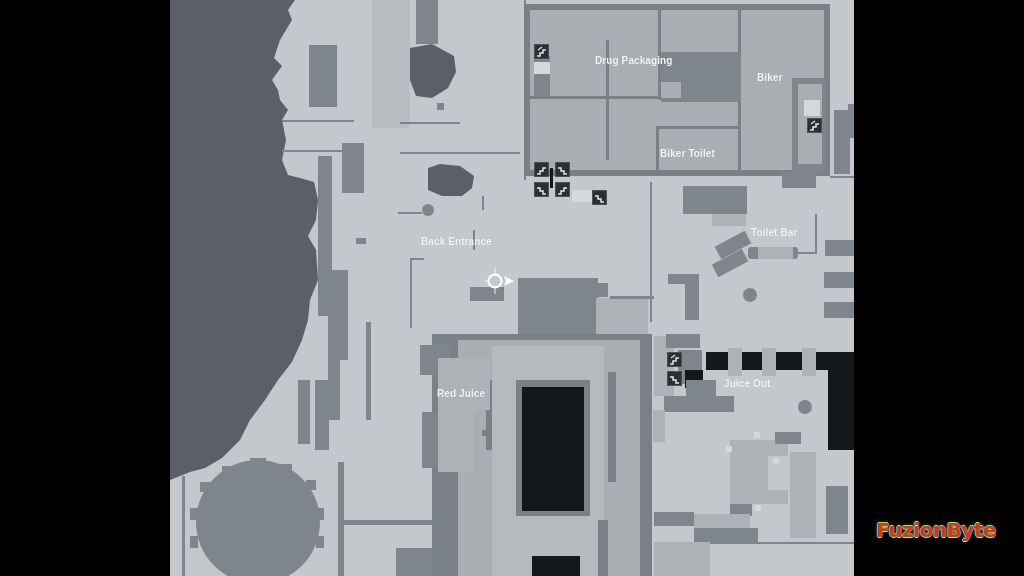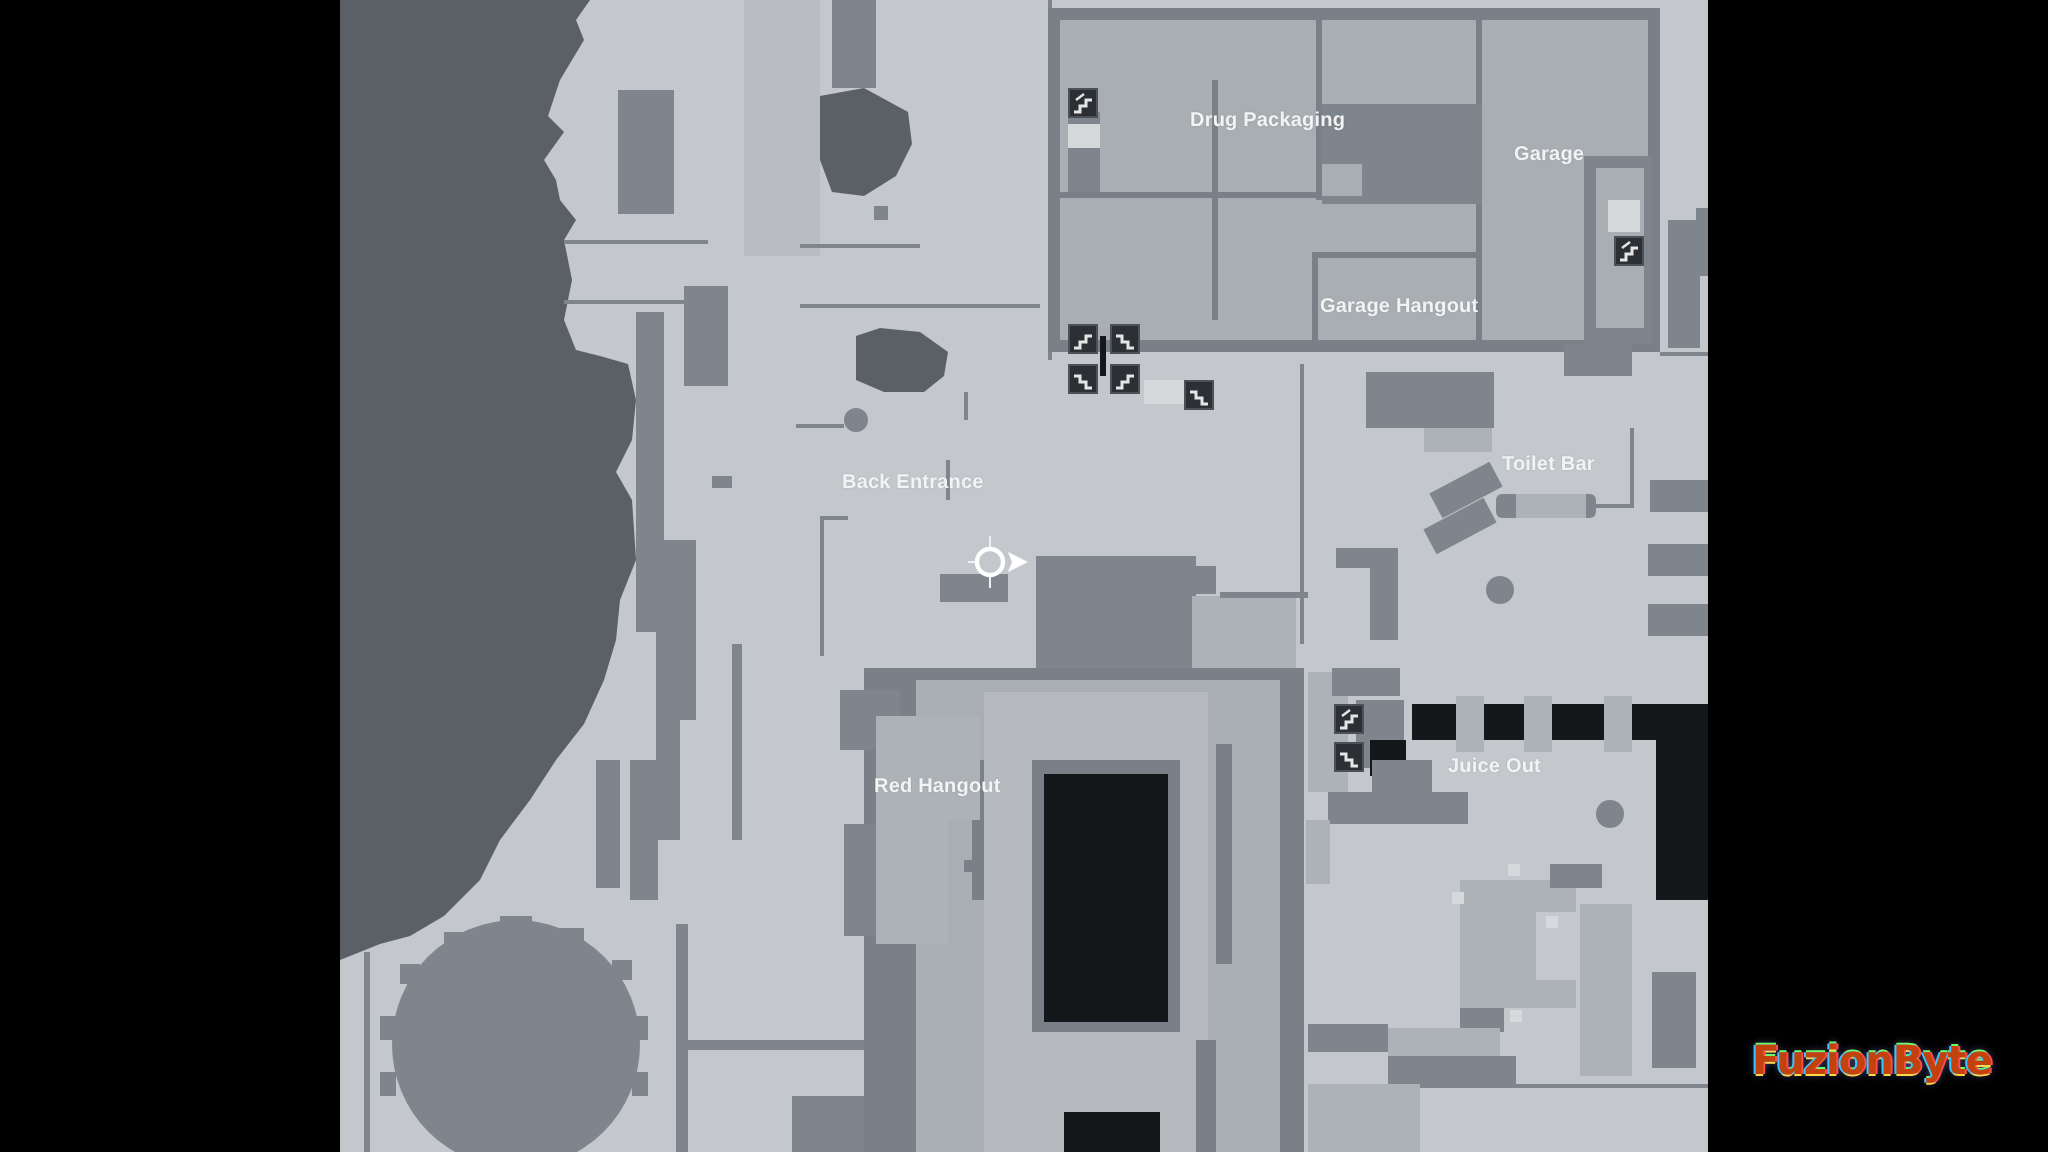--- a/index.html
+++ b/index.html
@@ -86,22 +86,22 @@
   <div class="r pale" style="left:364px;top:62px;width:16px;height:12px;"></div>
   <div class="r mid" style="left:622px;top:78px;width:34px;height:94px;"></div>
   <div class="r floor" style="left:628px;top:84px;width:24px;height:80px;"></div>
   <div class="r pale" style="left:634px;top:100px;width:16px;height:16px;"></div>
   <div class="r mid" style="left:612px;top:172px;width:34px;height:16px;"></div>
   <div class="r mid" style="left:664px;top:110px;width:16px;height:64px;"></div>
   <div class="r mid" style="left:678px;top:104px;width:6px;height:34px;"></div>
   <div class="r mid" style="left:660px;top:176px;width:24px;height:2px;"></div>
 
   <div class="label" style="left:425px;top:55px;">Drug Packaging</div>
-  <div class="label" style="left:587px;top:72px;">Garage</div>
-  <div class="label" style="left:490px;top:148px;">Garage Hangout</div>
+  <div class="label" style="left:587px;top:72px;">Biker</div>
+  <div class="label" style="left:490px;top:148px;">Biker Toilet</div>
 
   <div class="stair" style="left:364px;top:44px;">
       <svg viewBox="0 0 11 11">
         <path d="M1,10 L4,10 L4,7 L7,7 L7,4 L10,4" stroke="#e5e5e5" stroke-width="1.5" fill="none"></path>
         <path d="M2,4 L6,1" stroke="#e5e5e5" stroke-width="1.2"></path>
       </svg>
     </div>
   <div class="stair" style="left:637px;top:118px;">
       <svg viewBox="0 0 11 11">
         <path d="M1,10 L4,10 L4,7 L7,7 L7,4 L10,4" stroke="#e5e5e5" stroke-width="1.5" fill="none"></path>
@@ -169,21 +169,21 @@
   <div class="r wall" style="left:312px;top:395px;width:10px;height:6px;"></div>
   <div class="r wall" style="left:312px;top:430px;width:10px;height:6px;"></div>
   <div class="r wall" style="left:438px;top:372px;width:8px;height:110px;"></div>
   <div class="r wall" style="left:428px;top:520px;width:10px;height:56px;"></div>
 
   <div class="r mid" style="left:250px;top:345px;width:30px;height:30px;"></div>
   <div class="r light" style="left:268px;top:358px;width:52px;height:52px;"></div>
   <div class="r mid" style="left:252px;top:412px;width:16px;height:56px;"></div>
   <div class="r light" style="left:268px;top:410px;width:36px;height:62px;"></div>
   <div class="r mid" style="left:170px;top:520px;width:58px;height:5px;"></div>
-  <div class="label" style="left:267px;top:388px;">Red Hangout</div>
+  <div class="label" style="left:267px;top:388px;">Red Juice</div>
 
   <div class="r light" style="left:484px;top:336px;width:20px;height:60px;"></div>
   <div class="r mid" style="left:496px;top:334px;width:34px;height:14px;"></div>
   <div class="r mid" style="left:508px;top:350px;width:24px;height:34px;"></div>
   <div class="r black" style="left:515px;top:370px;width:18px;height:18px;"></div>
   <div class="r black" style="left:536px;top:352px;width:148px;height:18px;"></div>
   <div class="r light" style="left:558px;top:348px;width:14px;height:28px;"></div>
   <div class="r light" style="left:592px;top:348px;width:14px;height:28px;"></div>
   <div class="r light" style="left:632px;top:348px;width:14px;height:28px;"></div>
   <div class="r black" style="left:658px;top:360px;width:26px;height:90px;"></div>

